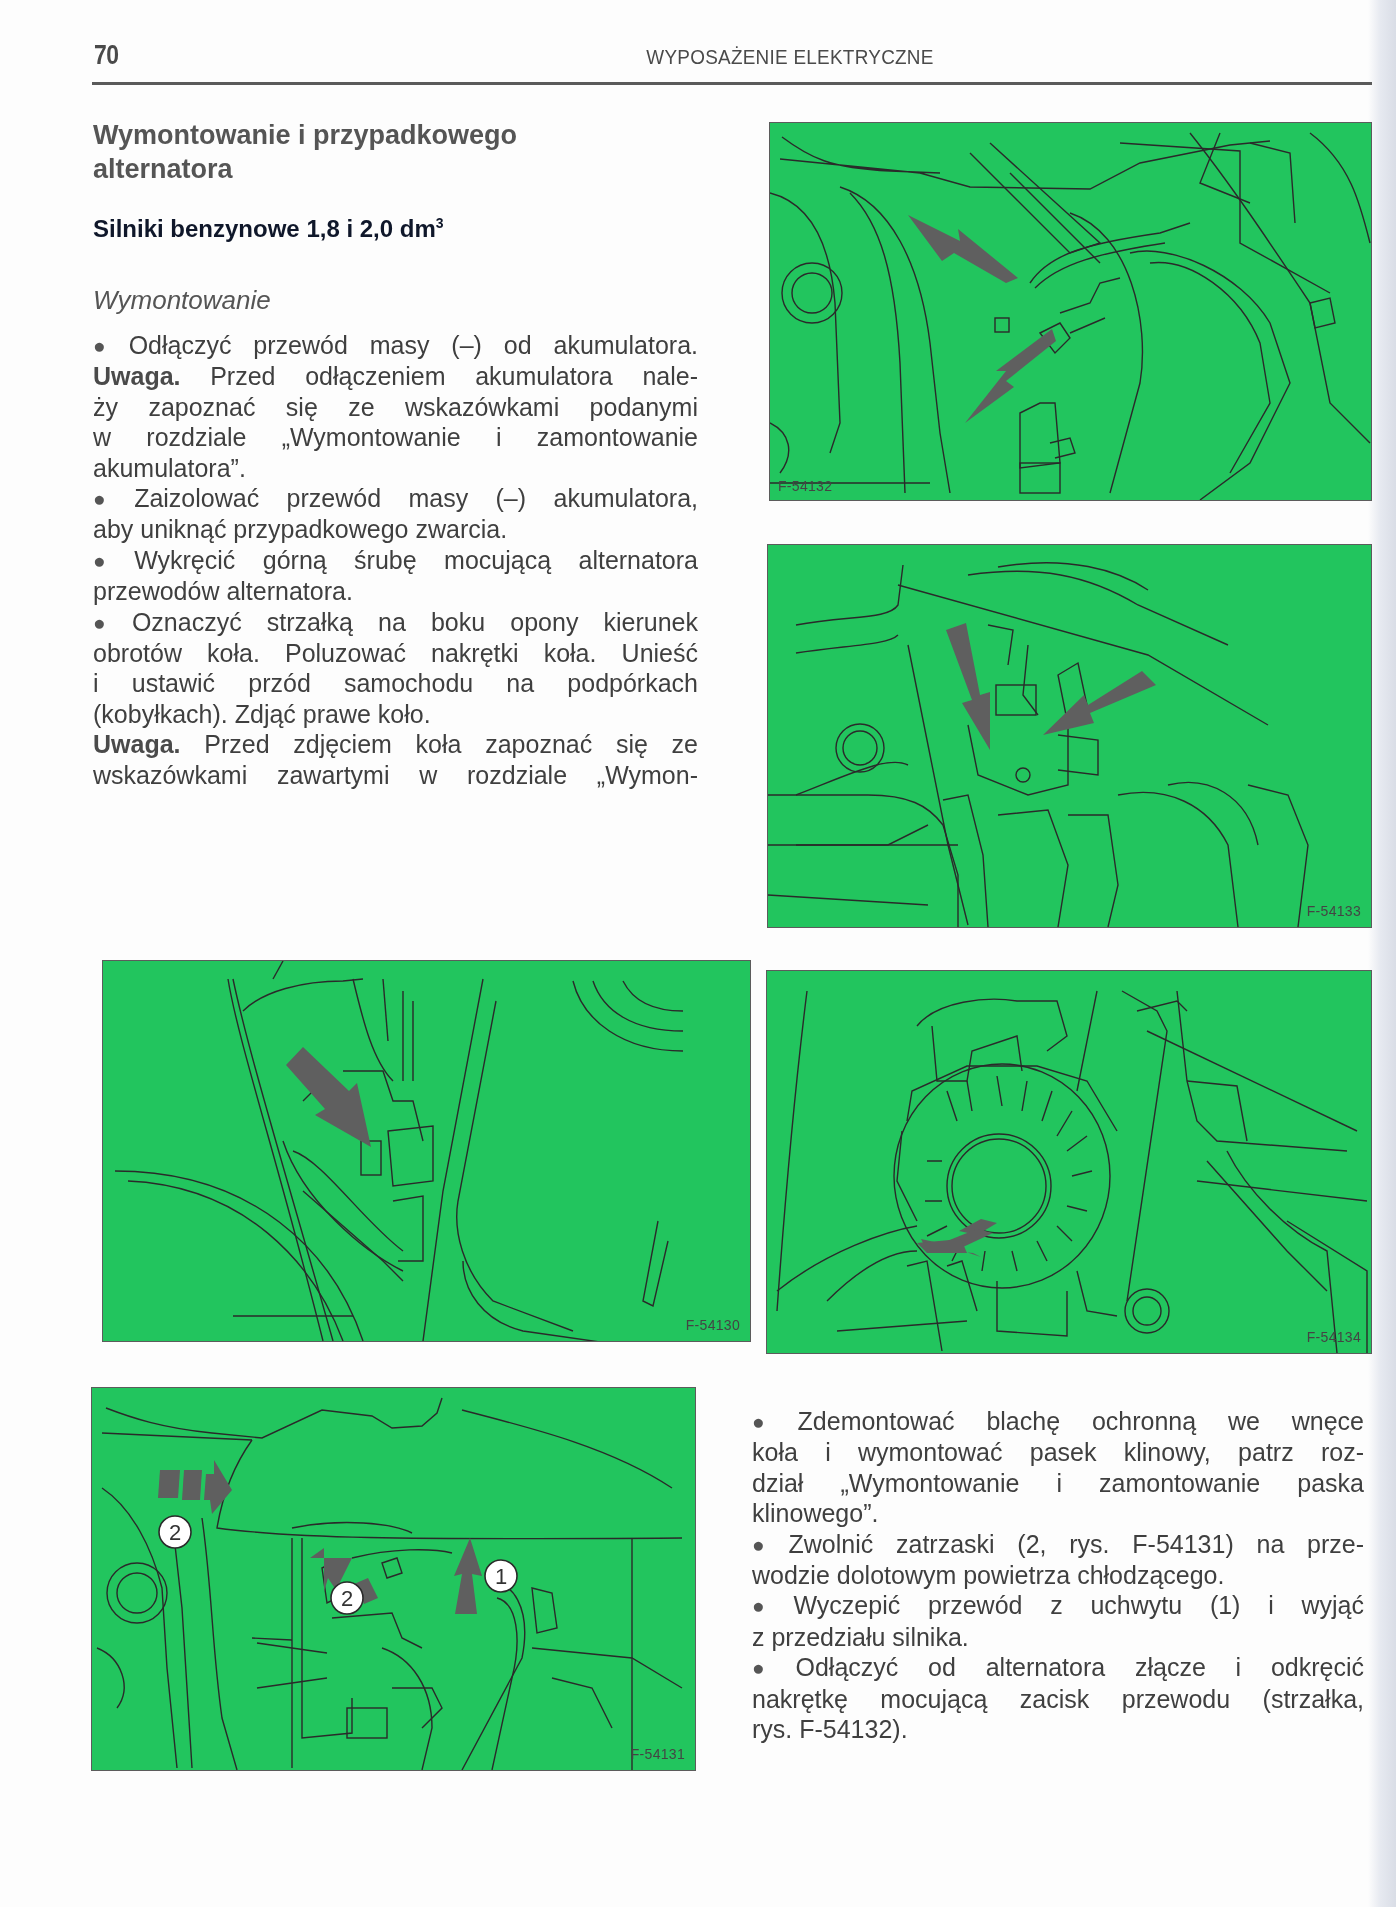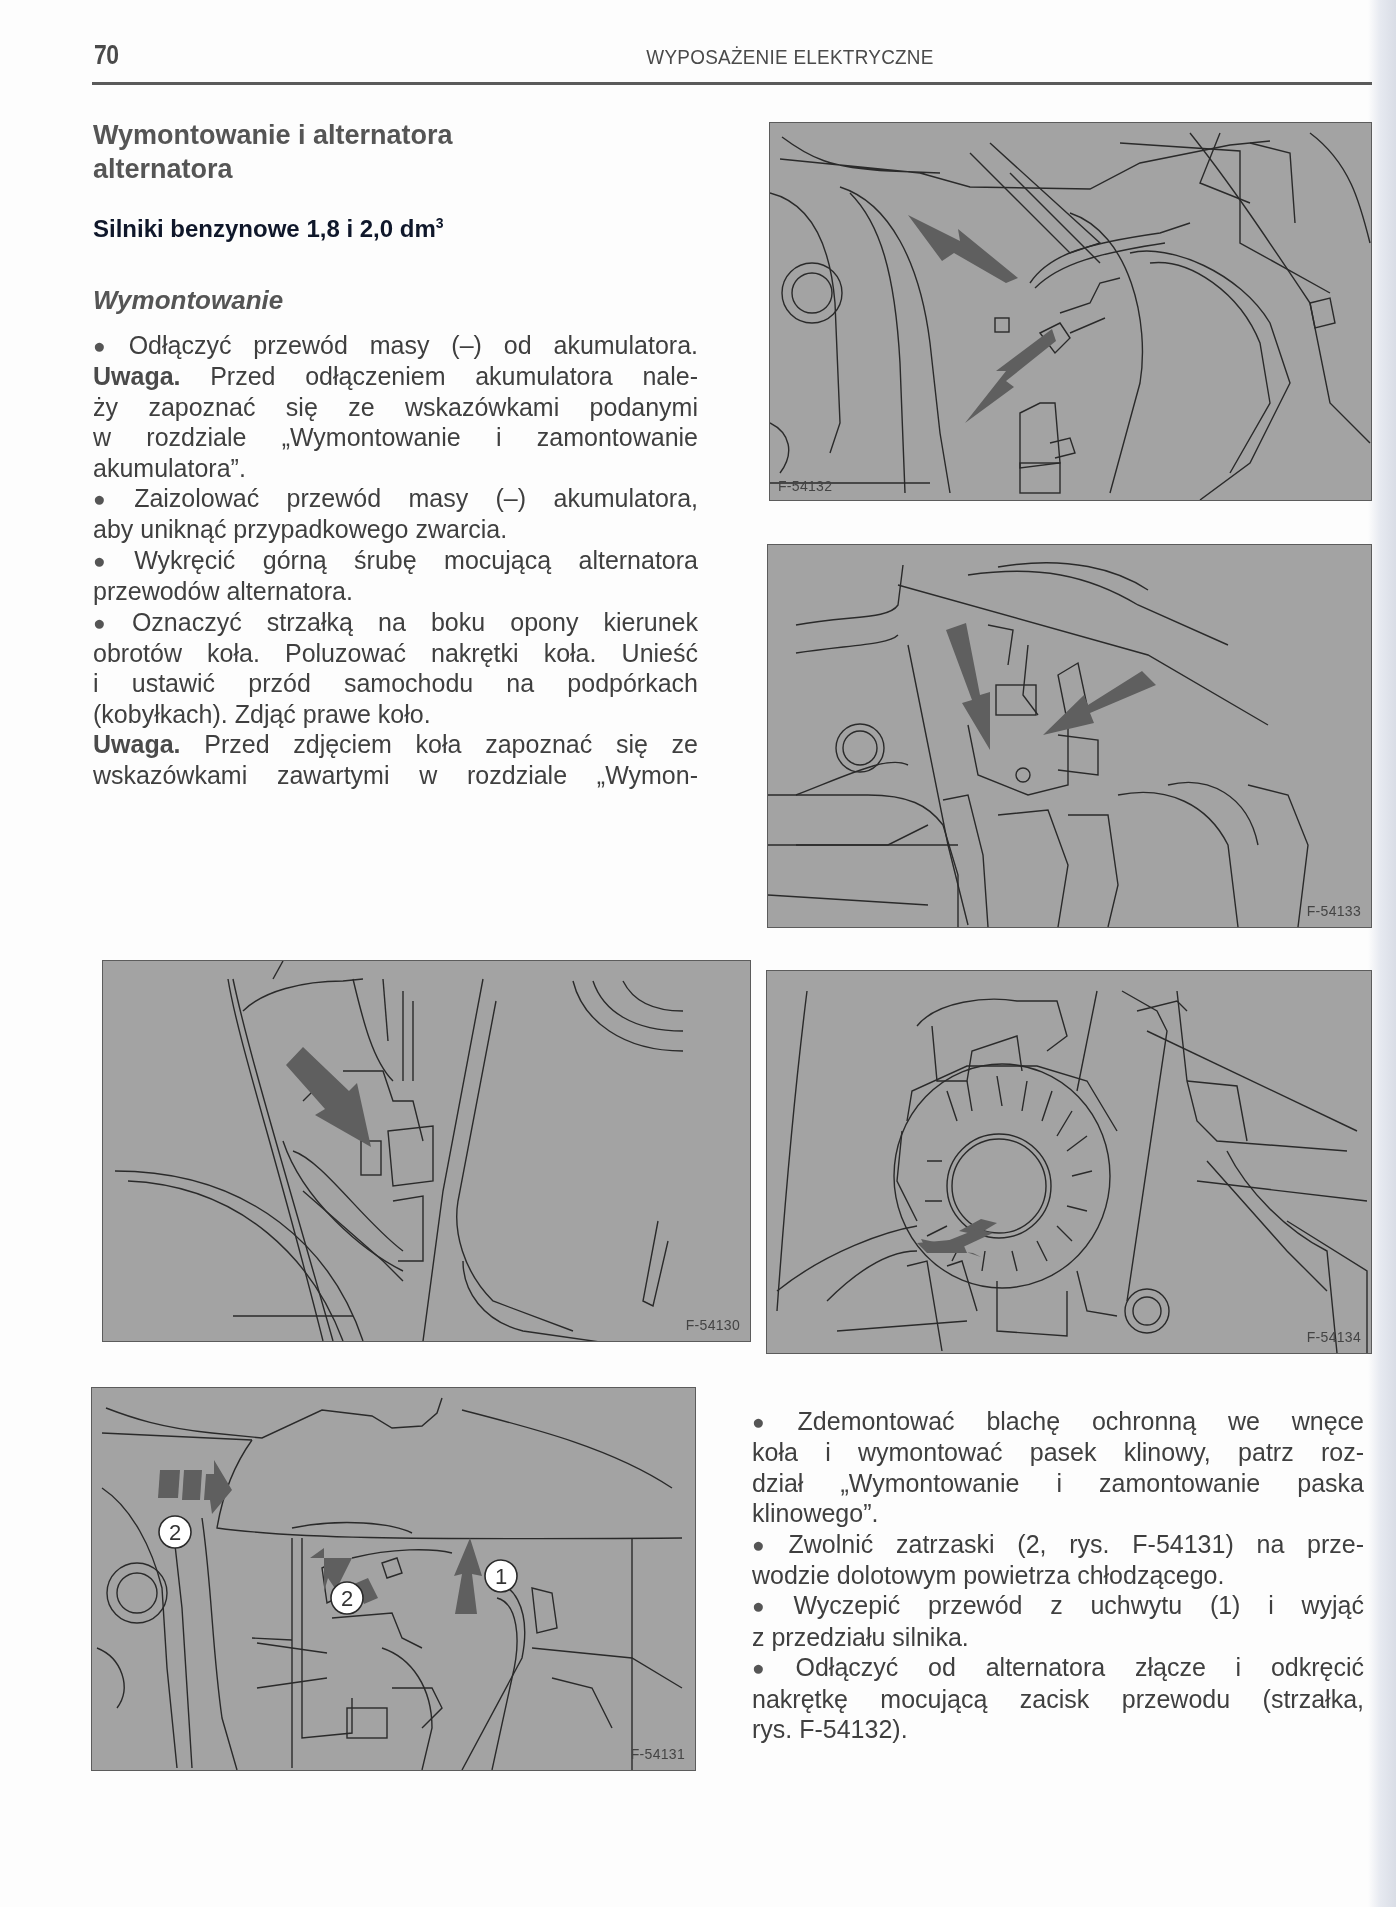--- a/index.html
+++ b/index.html
@@ -25,51 +25,51 @@
   }
   .col-left { position:absolute; left:93px; top:118px; width:605px; }
   .h1 {
     font-size:27px; font-weight:bold; line-height:34px; color:#555; margin:0;
   }
   .h2 {
     font-size:24px; font-weight:bold; color:#0f172a; margin:22px 0 0 0; line-height:30px;
   }
   .h2 sup { font-size:14px; vertical-align:super; }
   .h3 {
-    font-size:26px; font-weight:bold; font-style:italic; color:#555; margin:40px 0 14px 0; line-height:32px;
+    font-size:26px; font-weight:normal; font-style:italic; color:#555; margin:40px 0 14px 0; line-height:32px;
   }
   .para {
     font-size:25px; line-height:30.4px; color:#3f3f3f; text-align:justify; margin:0;
   }
   .para .bullet { color:#555; font-size:21px; margin-right:8px; vertical-align:1px; }
   .para .bold { font-weight:bold; color:#4a4a4a; }
   .line { display:block; text-align:justify; text-align-last:justify; white-space:nowrap; }
   .line.last { text-align-last:left; }
 
   .figure {
-    position:absolute; border:1.5px solid #5c5c5c; background:#a3a3a3; overflow:hidden;
+    position:absolute; border:1.5px solid #5c5c5c; background:#22c55e; overflow:hidden;
   }
   .figure svg { position:absolute; left:0; top:0; }
   .fig-caption {
     position:absolute; font-size:14px; color:#444; letter-spacing:0.3px;
   }
   .col-right-text { position:absolute; left:752px; top:1406px; width:612px; }
 </style>
 </head>
 <body>
 
 <div class="edge-shadow"></div>
 
 <div class="page-number">70</div>
 <div class="running-head">WYPOSAŻENIE ELEKTRYCZNE</div>
 <div class="head-rule"></div>
 
 <div class="col-left">
   <h1 class="h1">
-    <span>Wymontowanie i alternatora</span><br>
+    <span>Wymontowanie i przypadkowego</span><br>
     <span>alternatora</span>
   </h1>
   <h2 class="h2"><span>Silniki benzynowe 1,8 i 2,0 dm</span><sup>3</sup></h2>
   <h3 class="h3">Wymontowanie</h3>
   <p class="para" id="left-para">
       <span class="line"><span class="bullet">●</span><span>Odłączyć przewód masy (–) od akumulatora.</span></span>
       <span class="line"><span class="bold">Uwaga.</span><span> Przed odłączeniem akumulatora nale-</span></span>
       <span class="line"><span>ży zapoznać się ze wskazówkami podanymi</span></span>
       <span class="line"><span>w rozdziale „Wymontowanie i zamontowanie</span></span>
       <span class="line last"><span>akumulatora”.</span></span>

